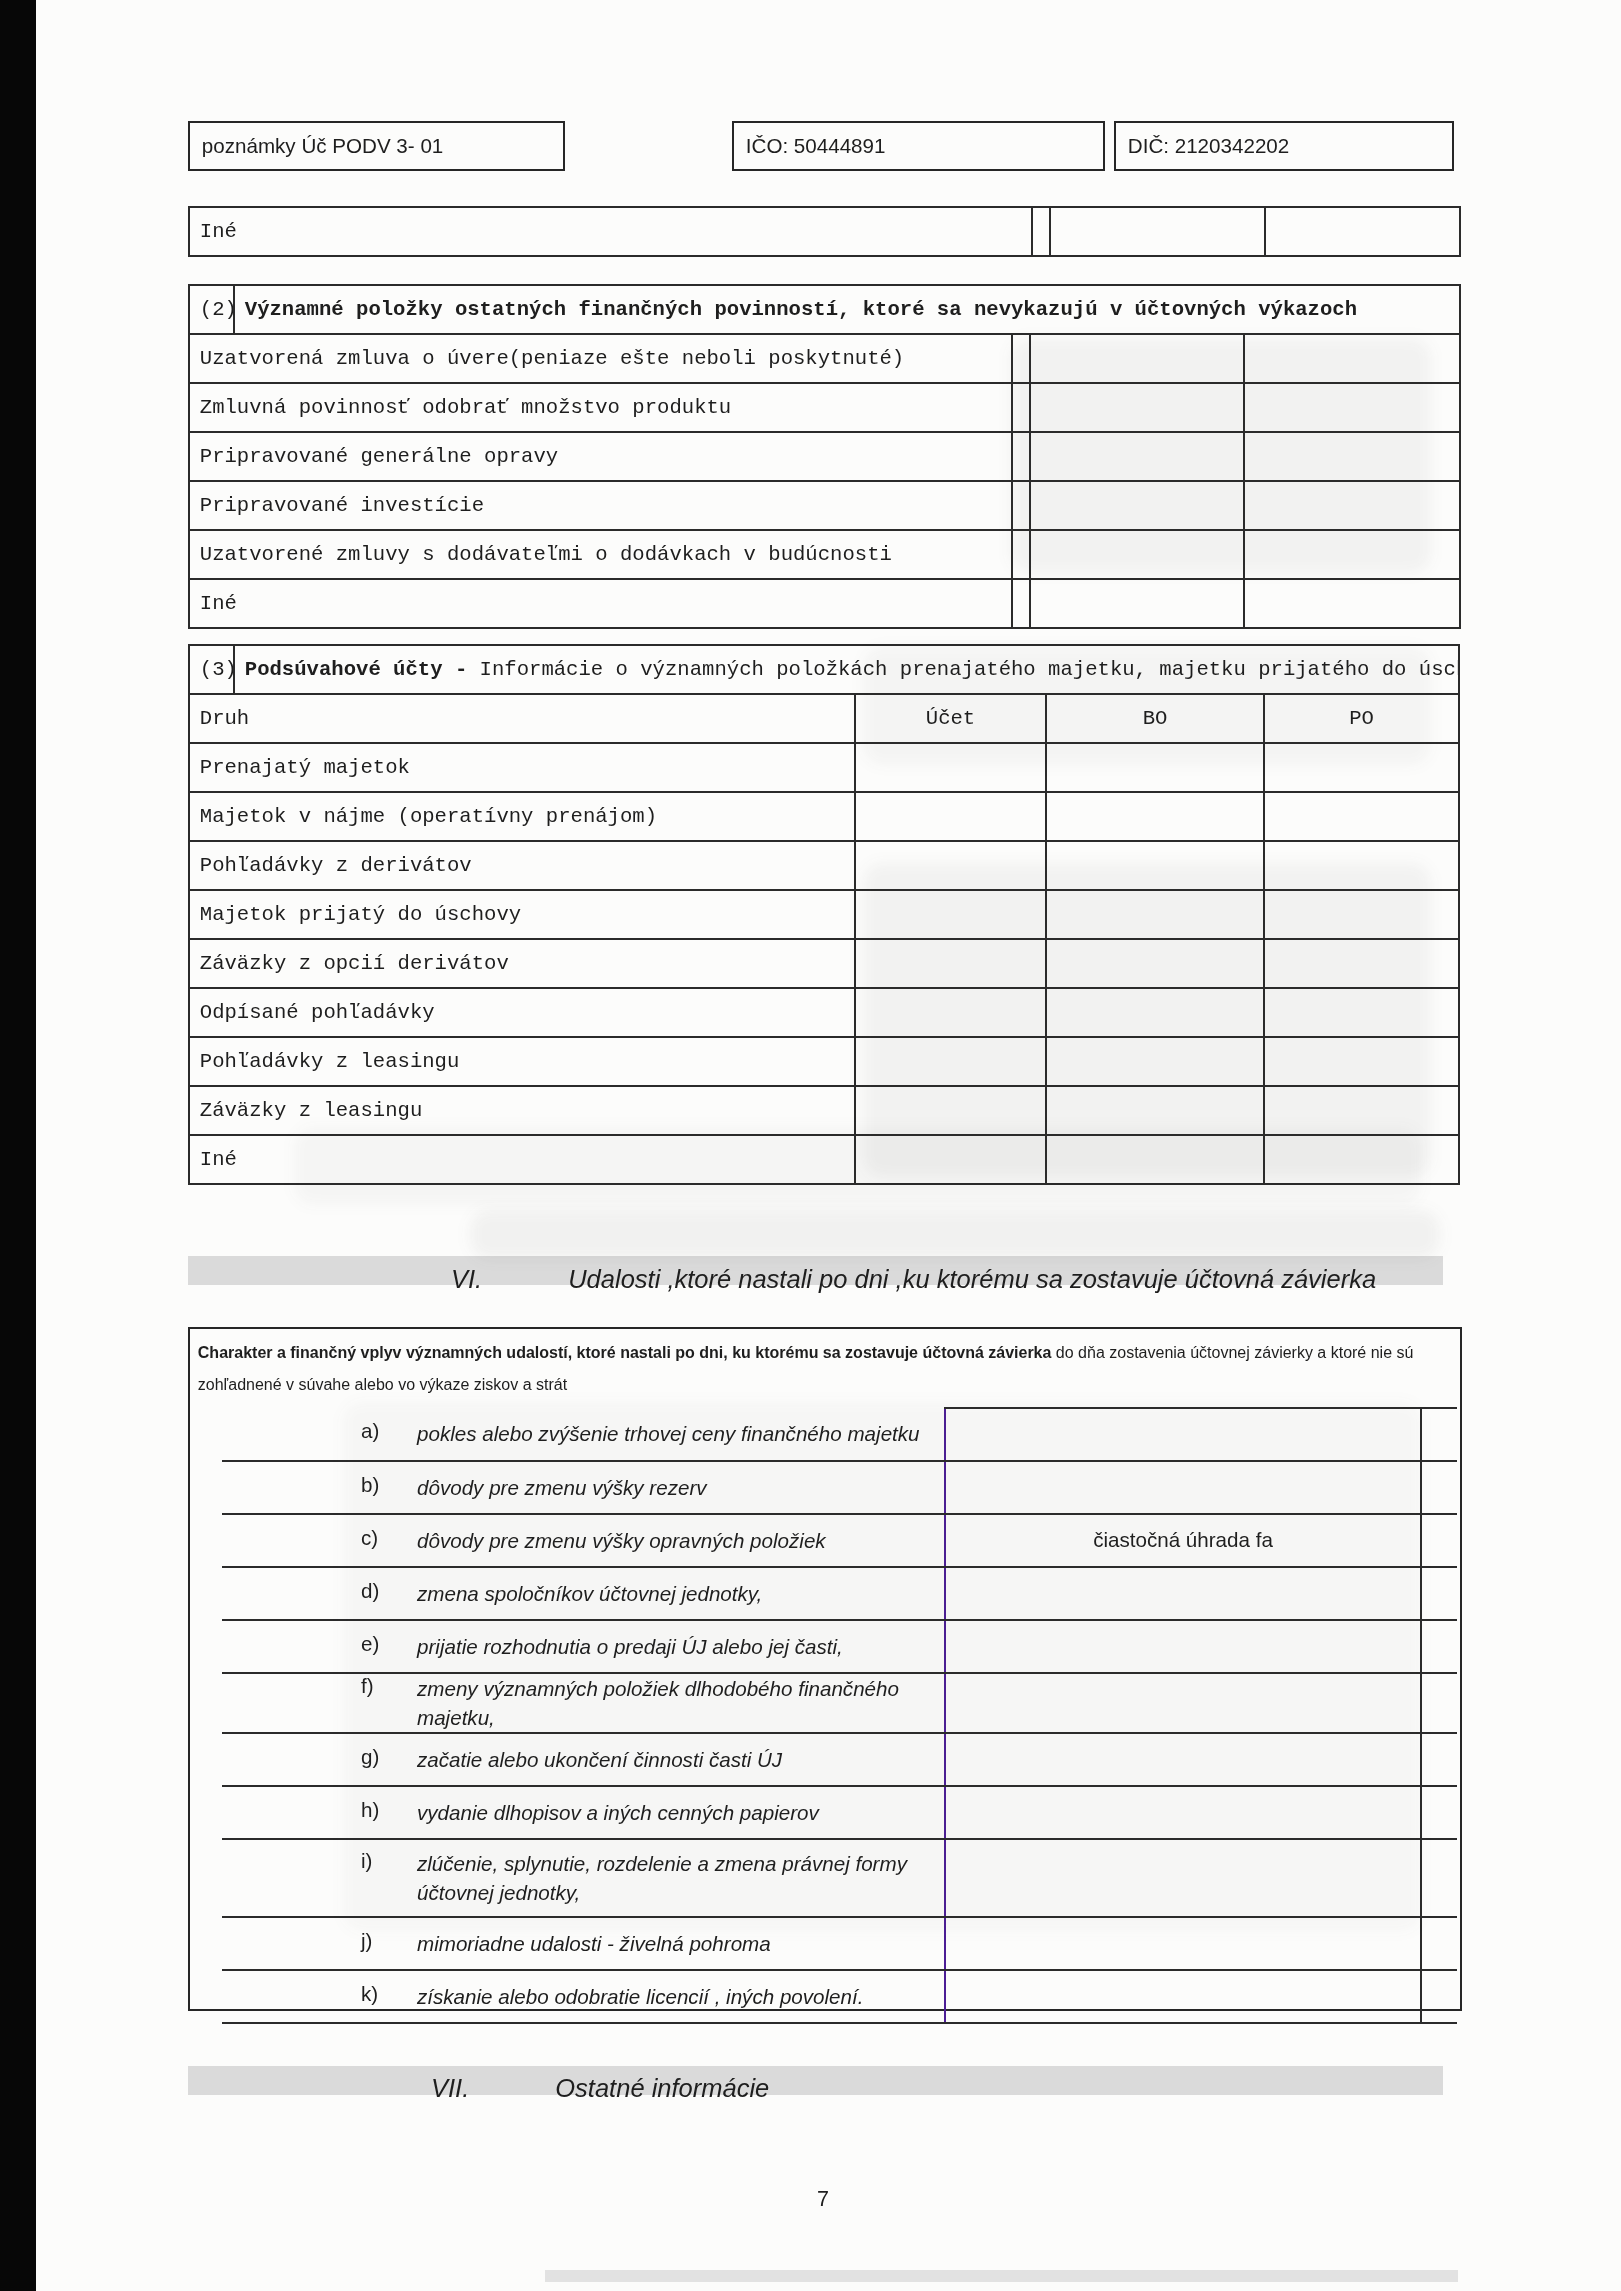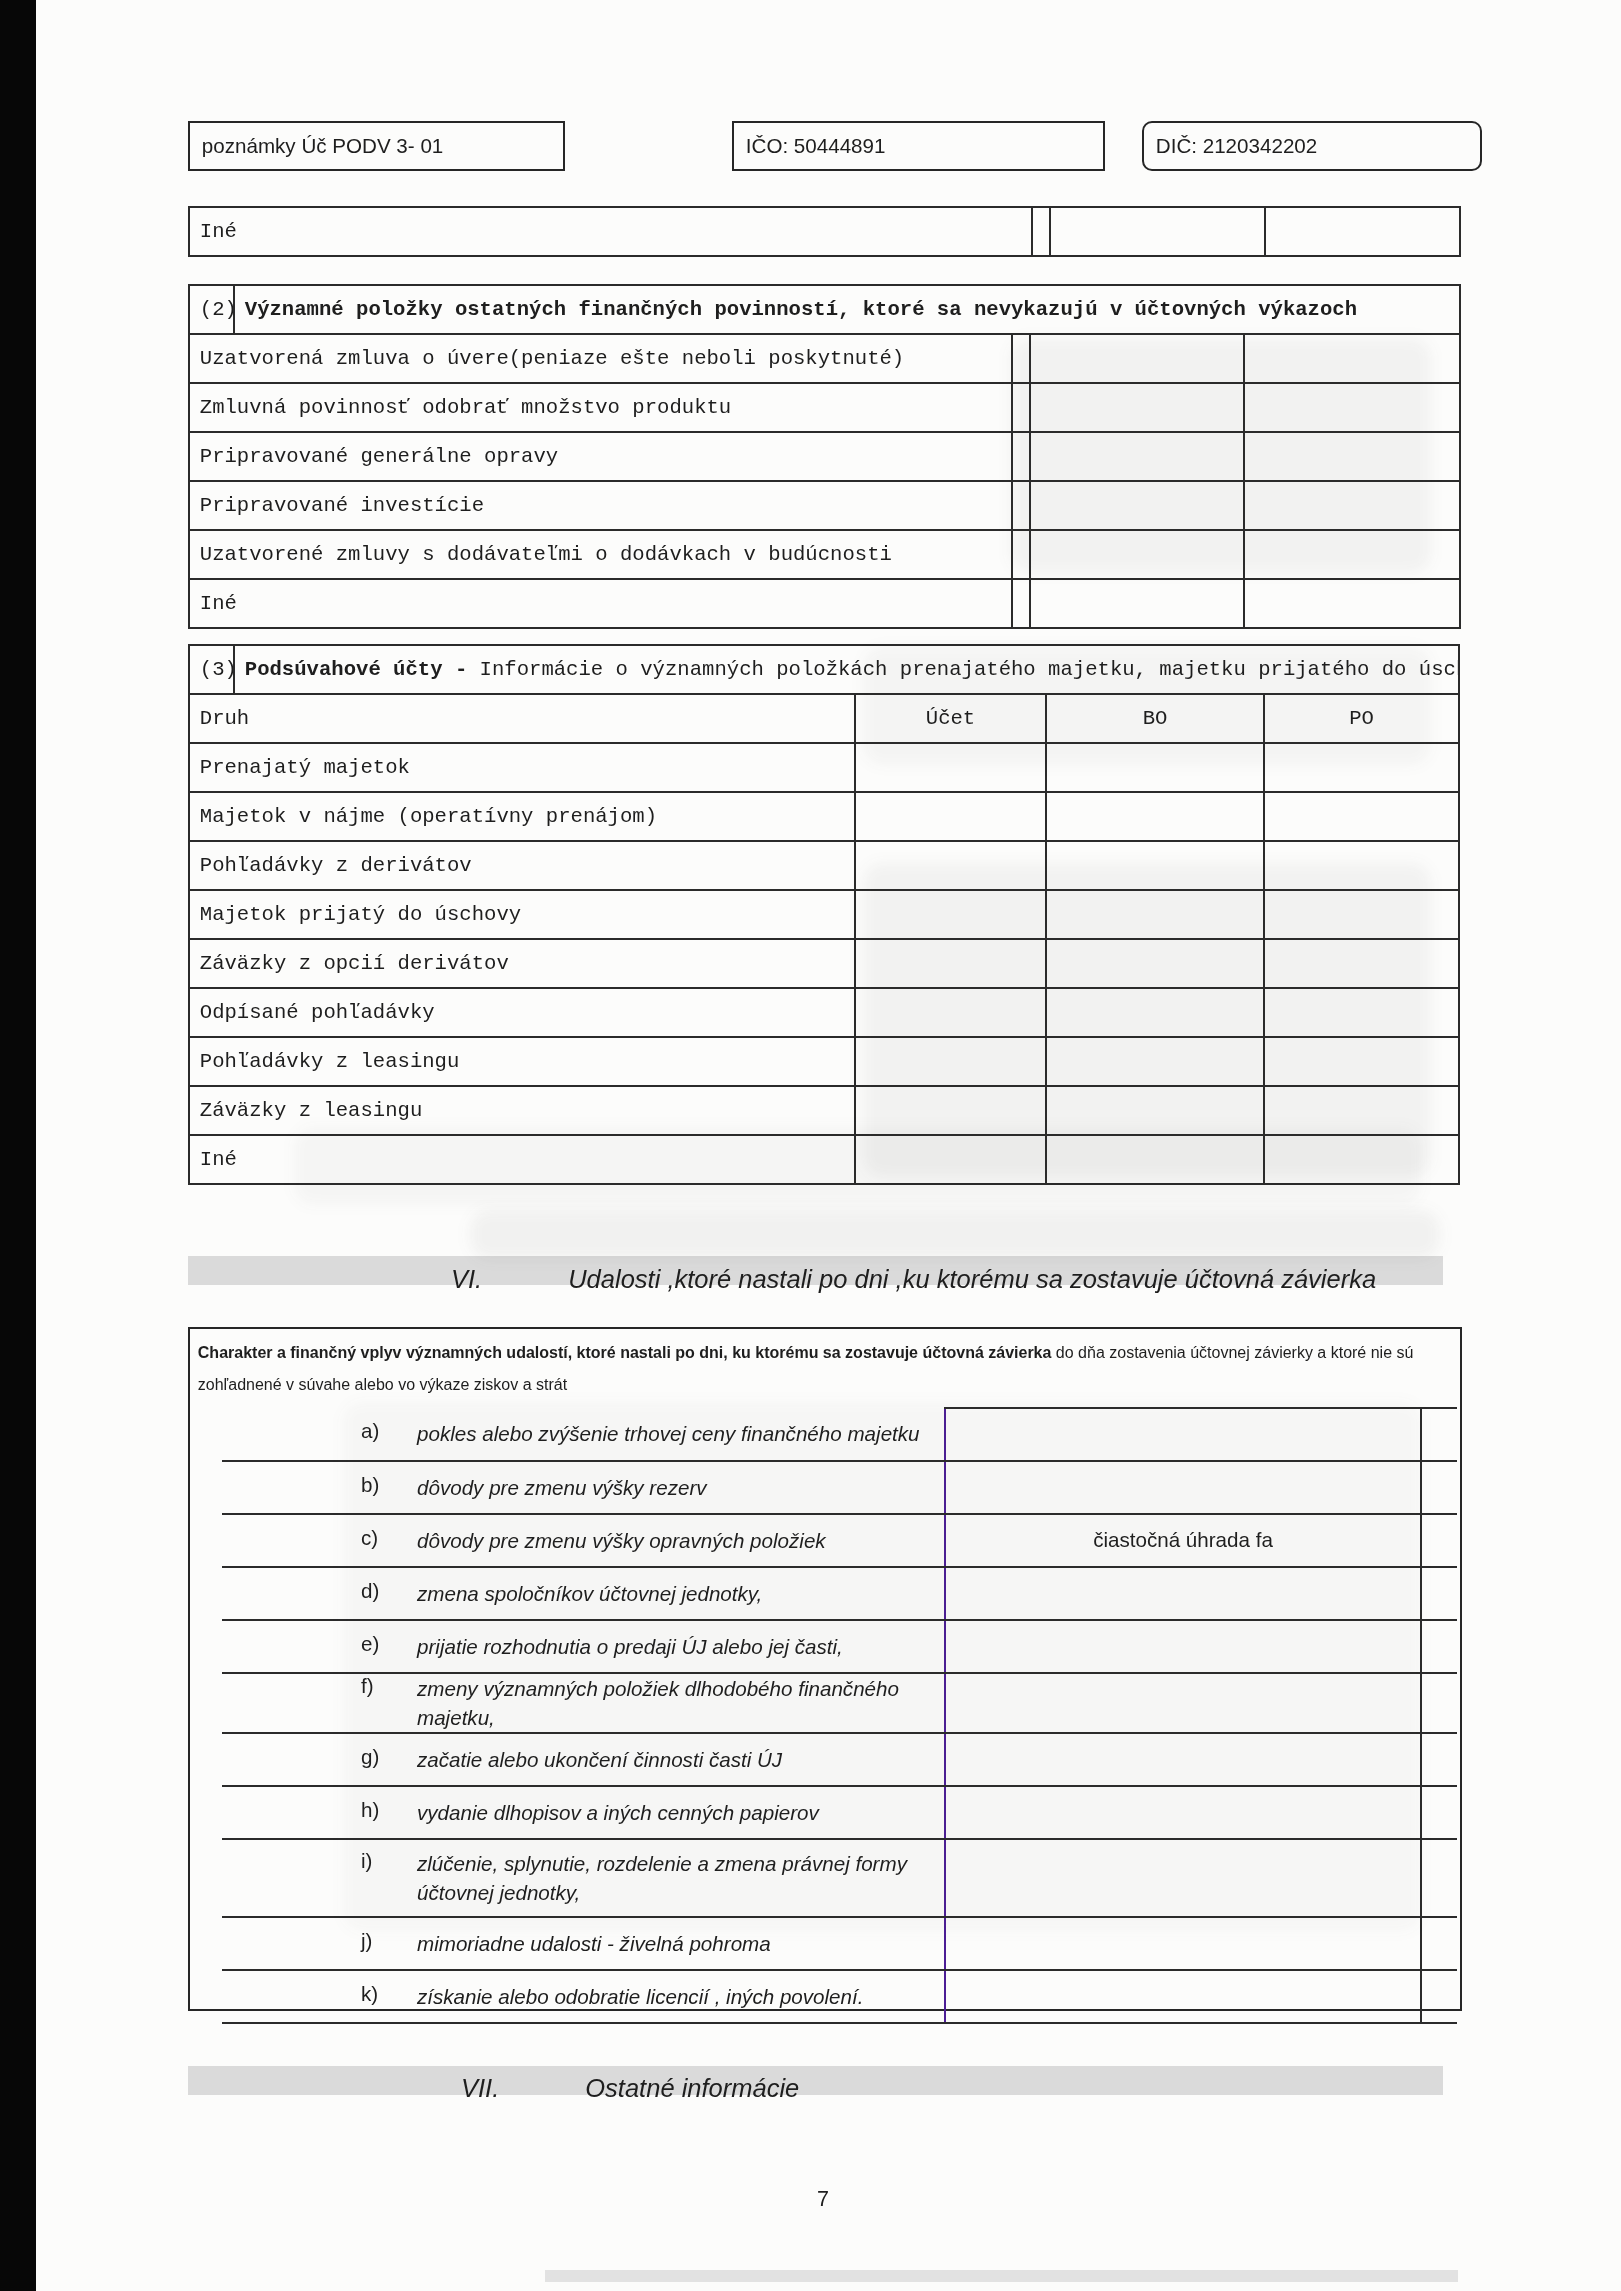--- a/index.html
+++ b/index.html
@@ -64,21 +64,21 @@
   <div class="artifact band" style="left:545px;top:2270px;width:913px;height:11.8px;background:#e2e2e2;"></div>
 
   <div class="content">
 
     <div class="hdr-box" style="left:0;top:121px;width:349px;">
       <span>poznámky Úč PODV 3- 01</span>
     </div>
     <div class="hdr-box" style="left:544px;top:121px;width:345px;">
       <span>IČO: 50444891</span>
     </div>
-    <div class="hdr-box" style="left:954px;top:121px;width:312px;border-radius:10px;">
+    <div class="hdr-box" style="left:926px;top:121px;width:312px;">
       <span>DIČ: 2120342202</span>
     </div>
 
     <table class="grid abs" style="top:206px;">
       <colgroup>
           <col style="width:843px">
           <col style="width:17.6px">
           <col style="width:215px">
           <col style="width:195px">
         </colgroup>
@@ -346,21 +346,21 @@
                   <span class="ev-label">získanie alebo odobratie licencií , iných povolení.</span>
                 </div>
               </td>
           <td class="ev-v"></td>
           <td class="ev-n"></td>
         </tr>
       </tbody>
         </table>
     </div>
 
-    <div class="sec-head" style="left:243px;top:2074px;margin-left:30px;">
+    <div class="sec-head" style="left:243px;top:2074px;">
       <span class="roman">VII.</span><span class="title">Ostatné informácie</span>
     </div>
 
     <div class="page-number">7</div>
   </div>
 
   <div class="artifact blob" style="left:1010px;top:338px;width:421px;height:235px;background:rgba(60,60,60,0.05);"></div>
   <div class="artifact blob" style="left:863px;top:647px;width:568px;height:118px;background:rgba(60,60,60,0.04);"></div>
   <div class="artifact blob" style="left:863px;top:863px;width:568px;height:314px;background:rgba(60,60,60,0.05);"></div>
   <div class="artifact blob" style="left:294px;top:1127px;width:1127px;height:78px;background:rgba(60,60,60,0.035);"></div>

